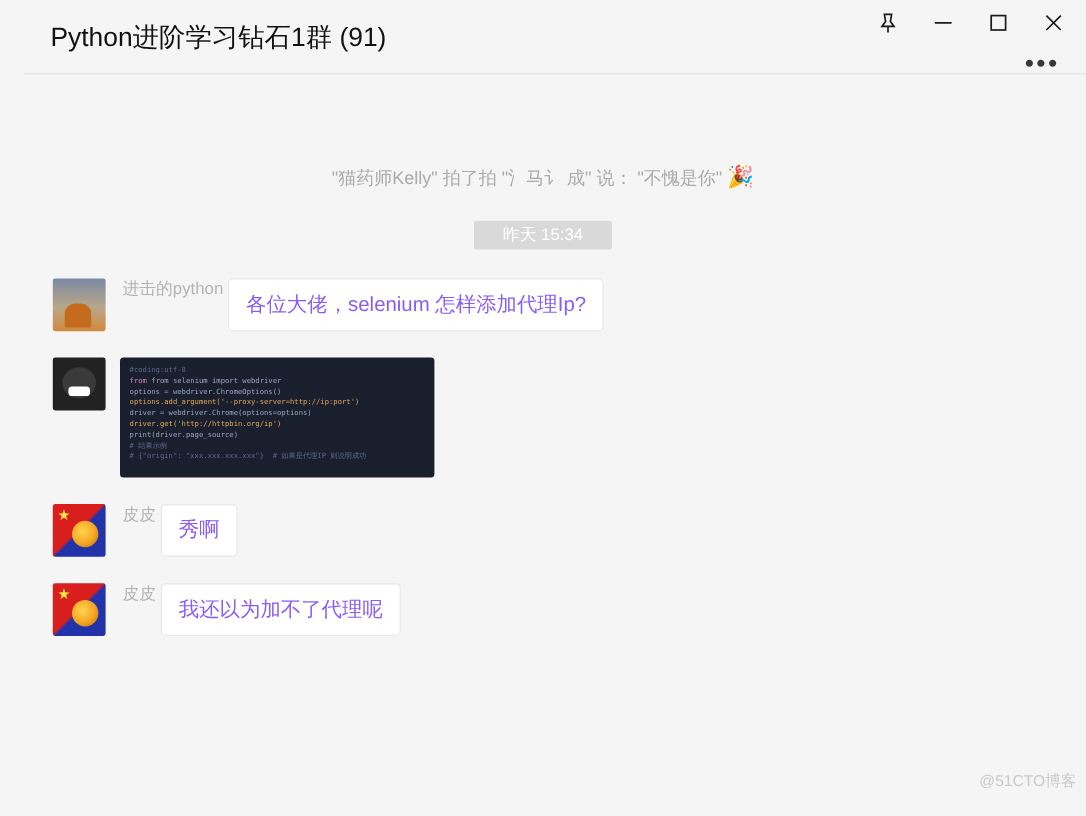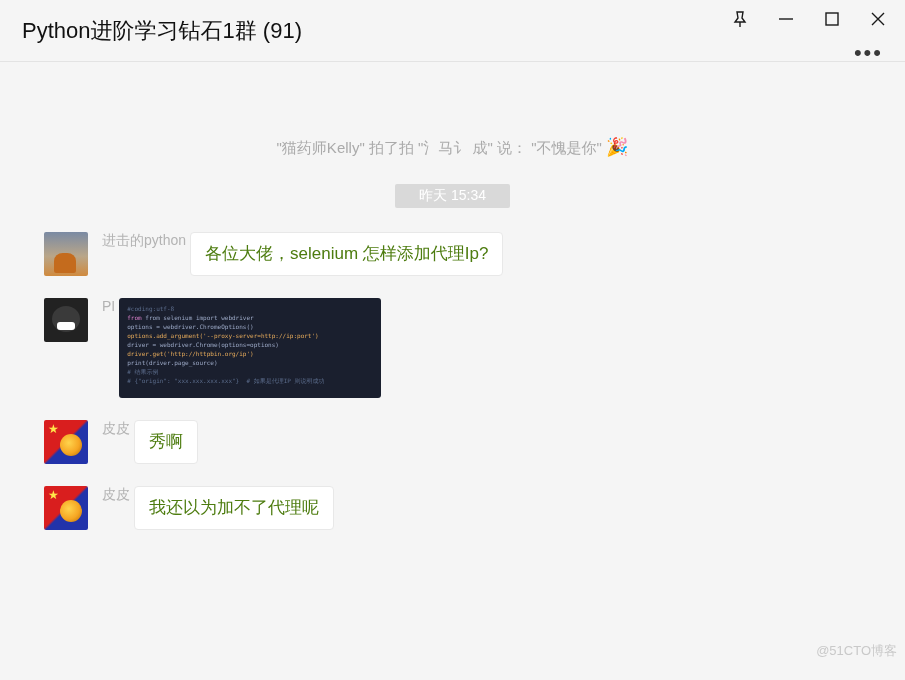--- a/index.html
+++ b/index.html
@@ -9,20 +9,21 @@
     background: #f5f5f5;
     overflow: hidden;
     position: relative;
   }
   .titlebar {
     height: 62px;
     display: flex; align-items: center; justify-content: space-between;
     padding: 0 18px 0 22px;
     background: #f5f5f5;
     border-bottom: 1px solid #e3e3e3;
+    margin-left: 20px;
   }
   .title {
     font-size: 22px; color: #111; font-weight: 400;
   }
   .window-controls {
     display: flex; gap: 28px; align-items: center;
     position: relative; top: -12px;
   }
   .wc { width: 18px; height: 18px; display:flex; align-items:center; justify-content:center; color:#1a1a1a; }
   .wc svg { stroke: #1a1a1a; stroke-width:1.4; fill:none; }
@@ -60,21 +61,21 @@
   .avatar.dark::after{content:"";position:absolute;top:24px;left:13px;width:18px;height:8px;background:#fff;border-radius:3px;}
   .avatar.flag { background: linear-gradient(135deg,#d91e1e 0%, #d91e1e 48%, #2233aa 52%, #2233aa 100%); position:relative;}
   .avatar.flag::before{content:"★";position:absolute;top:2px;left:4px;color:#ffe74a;font-size:12px;}
   .avatar.flag::after{content:"";position:absolute;top:14px;left:16px;width:22px;height:22px;border-radius:50%;
     background: radial-gradient(circle at 40% 40%, #ffd44d 0%, #f6a623 55%, #b46a00 100%);}
   .msg-col { display:flex; flex-direction:row; gap:4px; }
   .sender { color:#b3b3b3; font-size:14px; margin-left:2px; }
   .bubble {
     background:#fff; border:1px solid #e8e8e8;
     border-radius:4px;
-    padding: 9px 14px; font-size:17px; color:#4d7c0f;
+    padding: 9px 14px; font-size:17px; color:#8b5cf6;
     width: fit-content; max-width: 560px;
   }
   .code-img {
     width: 262px; height:100px;
     background:#1a1f2e; border-radius:3px;
     padding:6px 8px; font-family: monospace;
     font-size:6px; line-height:9px; color:#9aa7c4;
     overflow:hidden;
   }
   .code-img .ln { white-space:pre; }
@@ -129,21 +130,20 @@
     <div class="avatar street"></div>
     <div class="msg-col">
       <div class="sender">进击的python</div>
       <div class="bubble">各位大佬，selenium 怎样添加代理Ip?</div>
     </div>
   </div>
 
   <div class="msg-row">
     <div class="avatar dark"></div>
     <div class="msg-col">
-      <div class="sender">PI</div>
       <div class="code-img">
         <div class="ln cm">#coding:utf-8</div>
         <div class="ln"><span class="kw">from</span> <span>from selenium import webdriver</span></div>
         <div class="ln">options = webdriver.ChromeOptions()</div>
         <div class="ln"><span class="str">options.add_argument('--proxy-server=http://ip:port')</span></div>
         <div class="ln">driver = webdriver.Chrome(options=options)</div>
         <div class="ln"><span class="str">driver.get('http://httpbin.org/ip')</span></div>
         <div class="ln">print(driver.page_source)</div>
         <div class="ln cm"># 结果示例</div>
         <div class="ln cm"># {"origin": "xxx.xxx.xxx.xxx"}  # 如果是代理IP 则说明成功</div>

